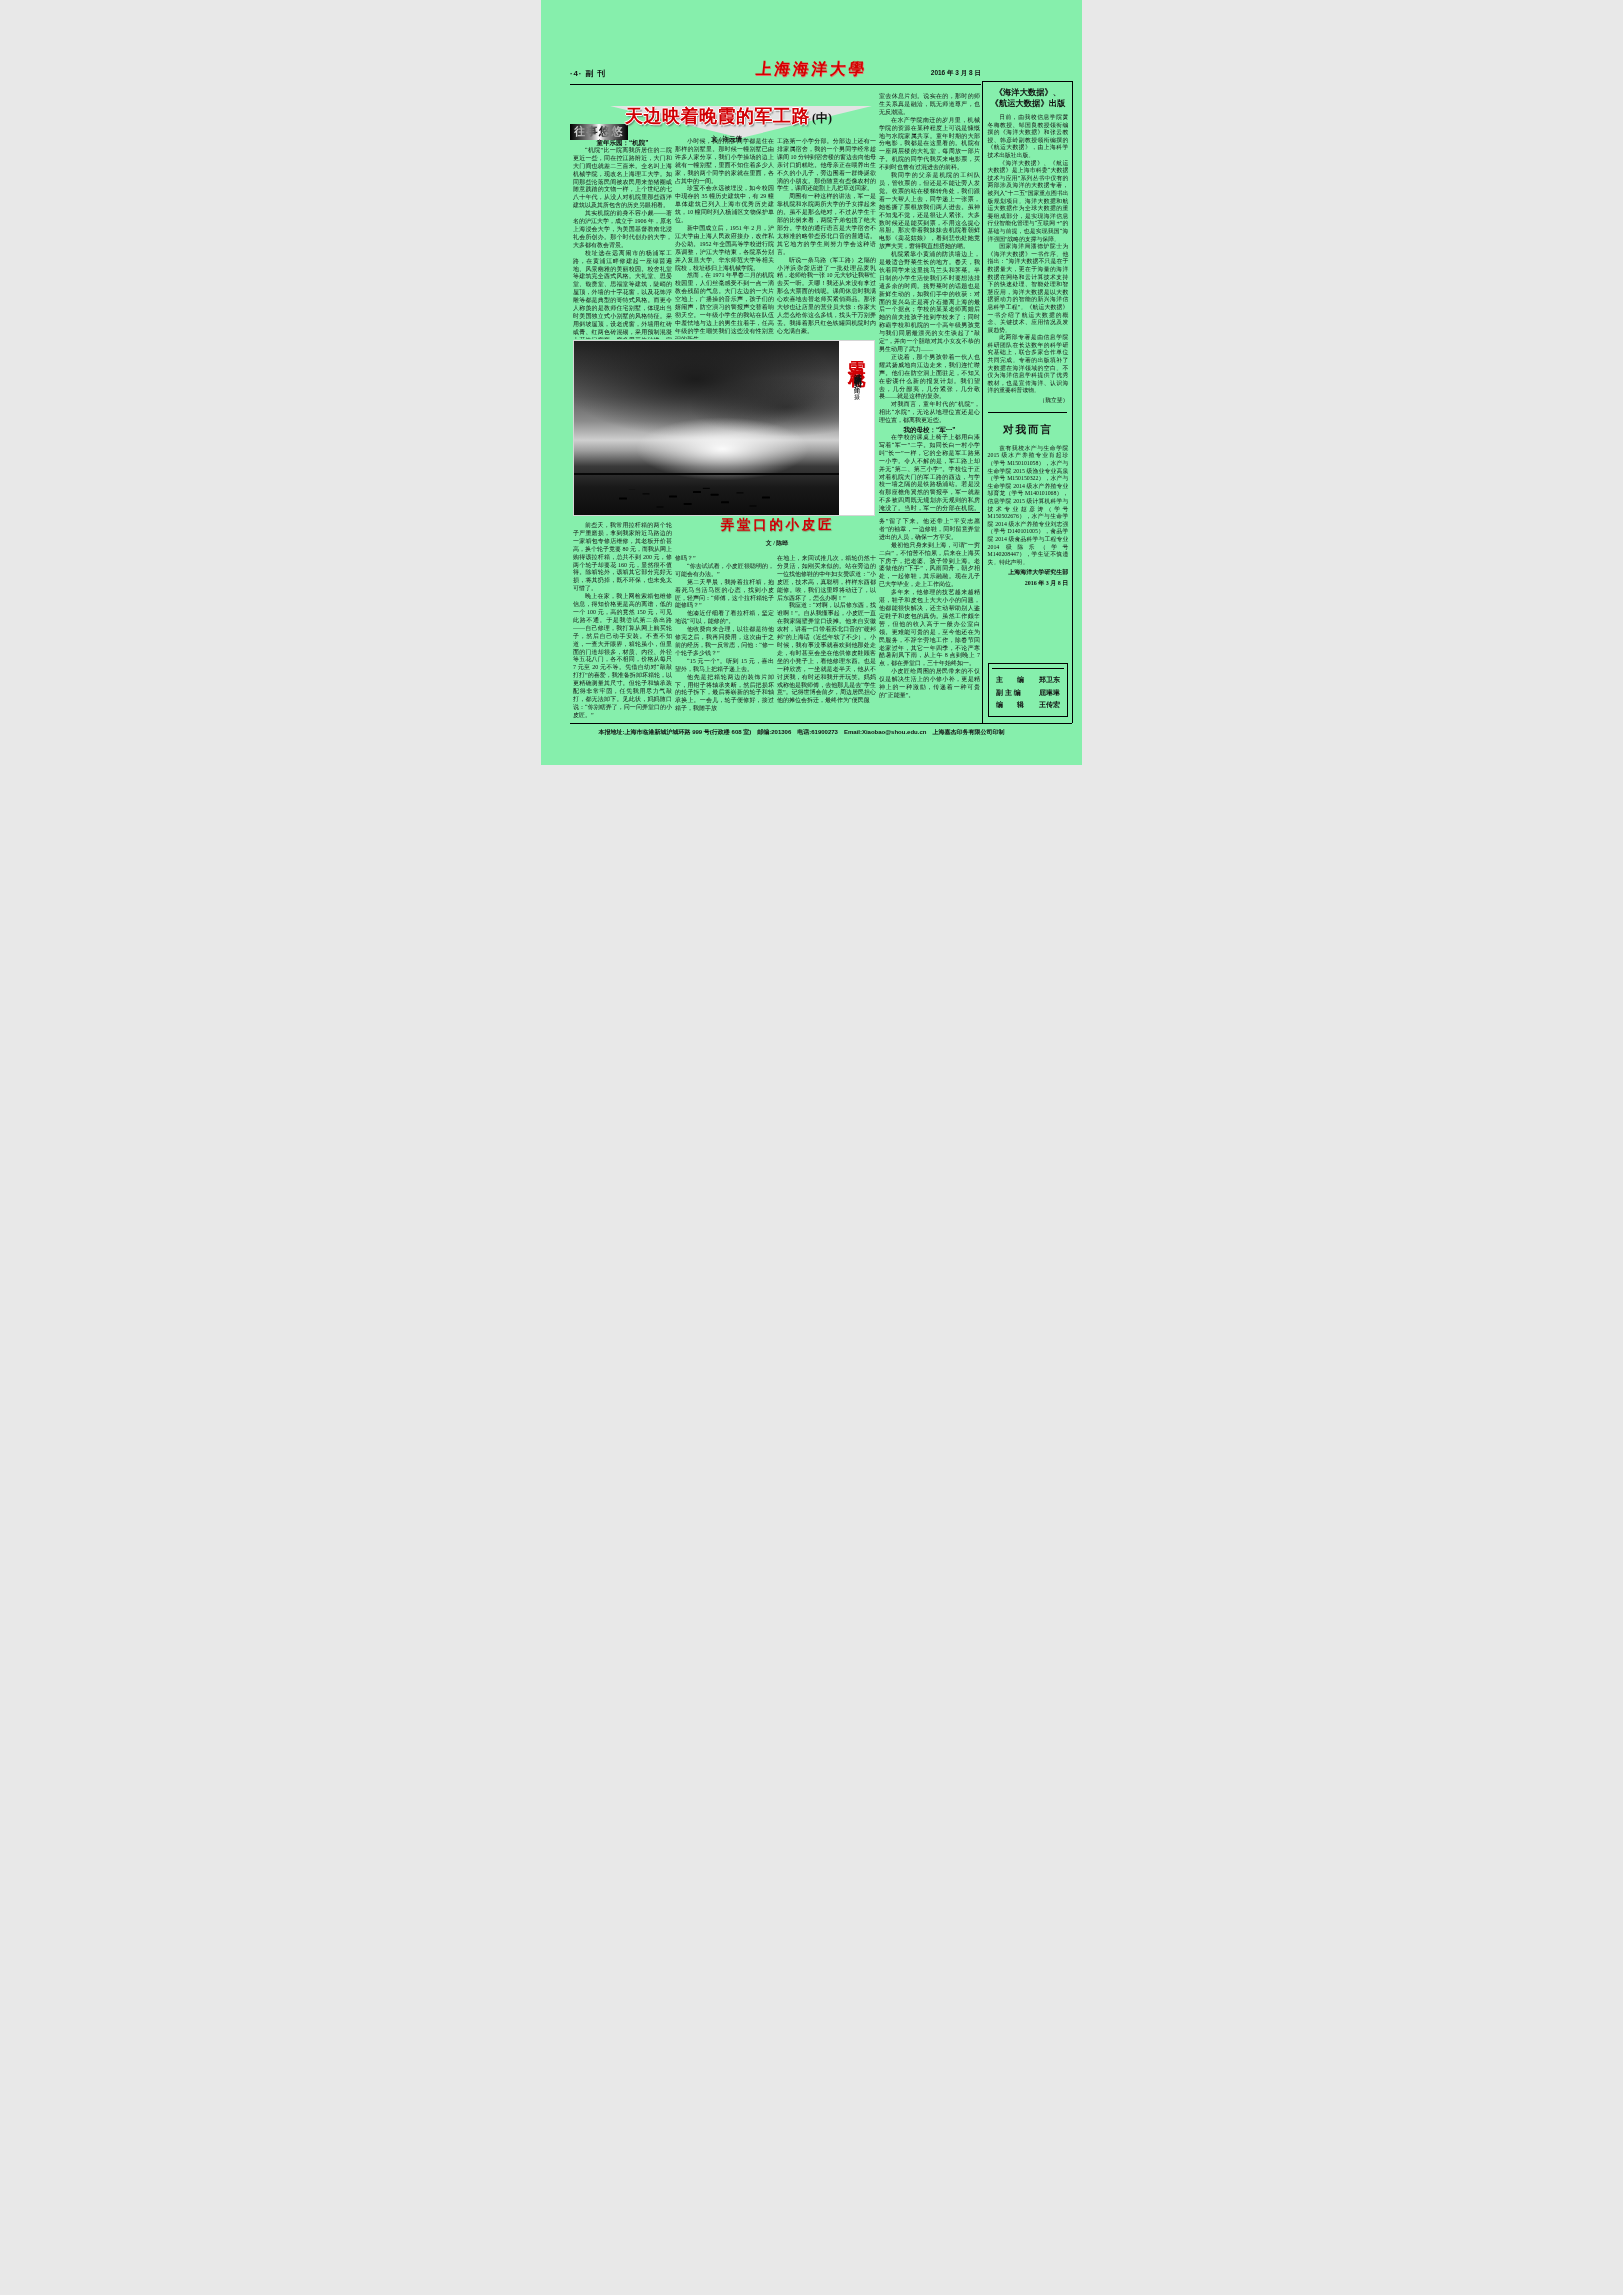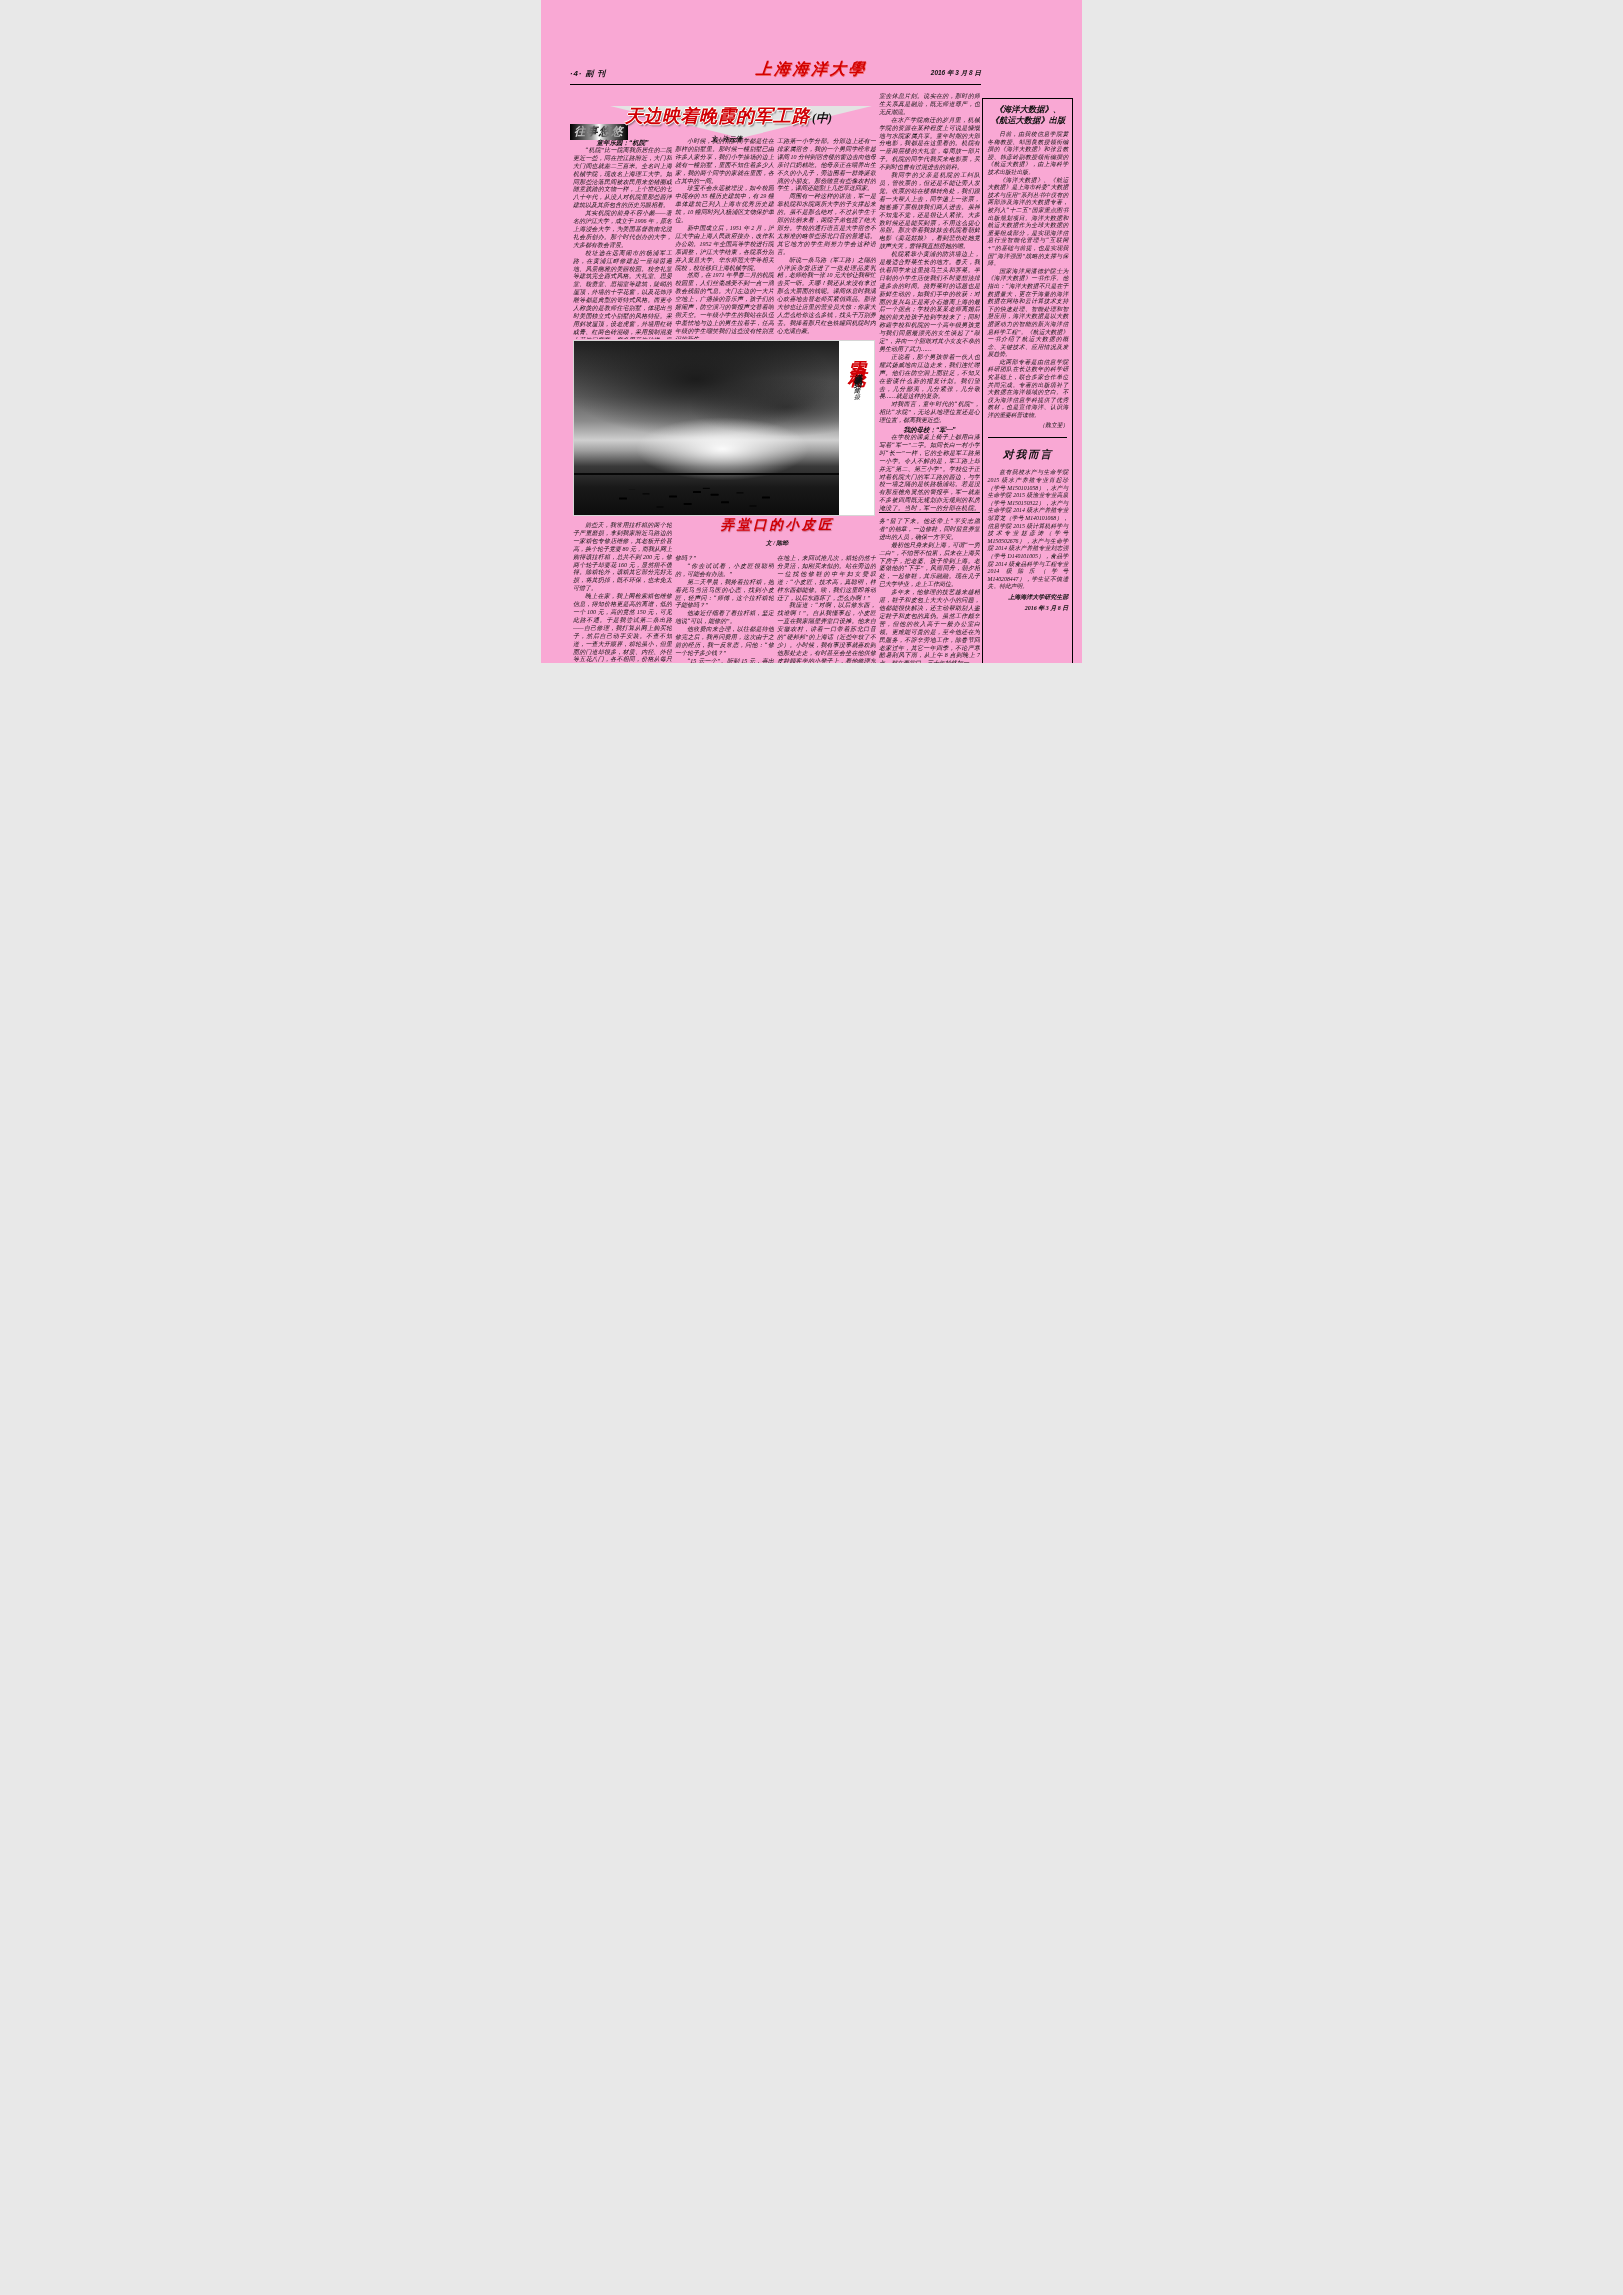--- a/index.html
+++ b/index.html
@@ -1,17 +1,17 @@
 <!DOCTYPE html>
 <html style="font-size:7.4px"><head>
 <meta charset="utf-8">
 <style>
   html,body{margin:0;padding:0;background:#e8e8e8;}
-  .page{position:relative;width:541px;height:663px;margin:0 auto;background:#f9a8d4;
-        font-family:"Liberation Serif","DejaVu Serif",serif;color:#111;overflow:hidden;font-style:italic;}
+  .page{position:relative;width:541px;height:765px;margin:0 auto;background:#86efac;
+        font-family:"Liberation Serif","DejaVu Serif",serif;color:#111;overflow:hidden;}
   
   .hdr-left{position:absolute;left:29px;top:68px;font-size:7.9px;font-weight:bold;
             font-family:"Liberation Sans",sans-serif;letter-spacing:0.9px;}
   .masthead{position:absolute;left:185px;top:59px;width:171px;text-align:center;
             font-size:15.7px;font-weight:bold;color:#d40000;letter-spacing:2.8px;
             transform:skewX(-6deg);text-shadow:0.5px 0.5px 0 #e66;}
   .hdr-date{position:absolute;left:366px;top:69px;width:74px;text-align:right;
             font-size:6.5px;font-weight:bold;font-family:"Liberation Sans",sans-serif;}
   .hdr-rule{position:absolute;left:29px;top:84px;width:411px;height:0.9px;background:#000;}
   
@@ -56,21 +56,21 @@
   .cap-name{writing-mode:vertical-rl;font-size:6px;color:#111;letter-spacing:0.9px;margin-top:6.5px;}
   .cap-role{writing-mode:vertical-rl;font-size:6px;color:#111;margin-top:5.6px;}
   
   .b-sep{position:absolute;left:338px;top:512px;width:101px;height:0.9px;background:#000;}
   .b-title{position:absolute;left:130px;top:516px;width:213px;text-align:center;white-space:nowrap;
            font-size:13.4px;font-weight:bold;color:#d10005;letter-spacing:2.8px;
            text-shadow:0.5px 0.9px 0.9px rgba(120,0,0,.35);}
   .b-byline{position:absolute;left:176px;top:539px;width:120px;text-align:center;
             font-size:6px;font-weight:bold;}
   
-  .sidebar{position:absolute;left:441px;top:98px;width:91px;height:642px;box-sizing:border-box;
+  .sidebar{position:absolute;left:441px;top:81px;width:91px;height:642px;box-sizing:border-box;
            border-left:0.9px solid #000;border-right:0.9px solid #000;border-top:0.9px solid #000;
            padding:4.6px 3.7px 5.6px 4.6px;display:flex;flex-direction:column;overflow:hidden;}
   .sb-title{font-family:"Liberation Sans",sans-serif;font-size:8.3px;line-height:11px;
             font-weight:bold;text-align:center;margin:0.9px 0 4.6px 0;}
   .sb-body{font-size:5.8px;line-height:7.6px;}
   .sb-sign{font-size:5.8px;text-align:right;margin-top:0.9px;}
   .sb-divider{height:0.9px;background:#000;margin:7.4px 0.9px 0 0.9px;}
   .sb-notice-title{font-family:"Liberation Sans",sans-serif;font-size:10.6px;font-weight:bold;
                    text-align:center;letter-spacing:1.9px;margin:10.2px 0 7.4px 0;}
   .sb-notice-sign{font-size:6px;font-weight:bold;text-align:right;margin-top:1.9px;}

